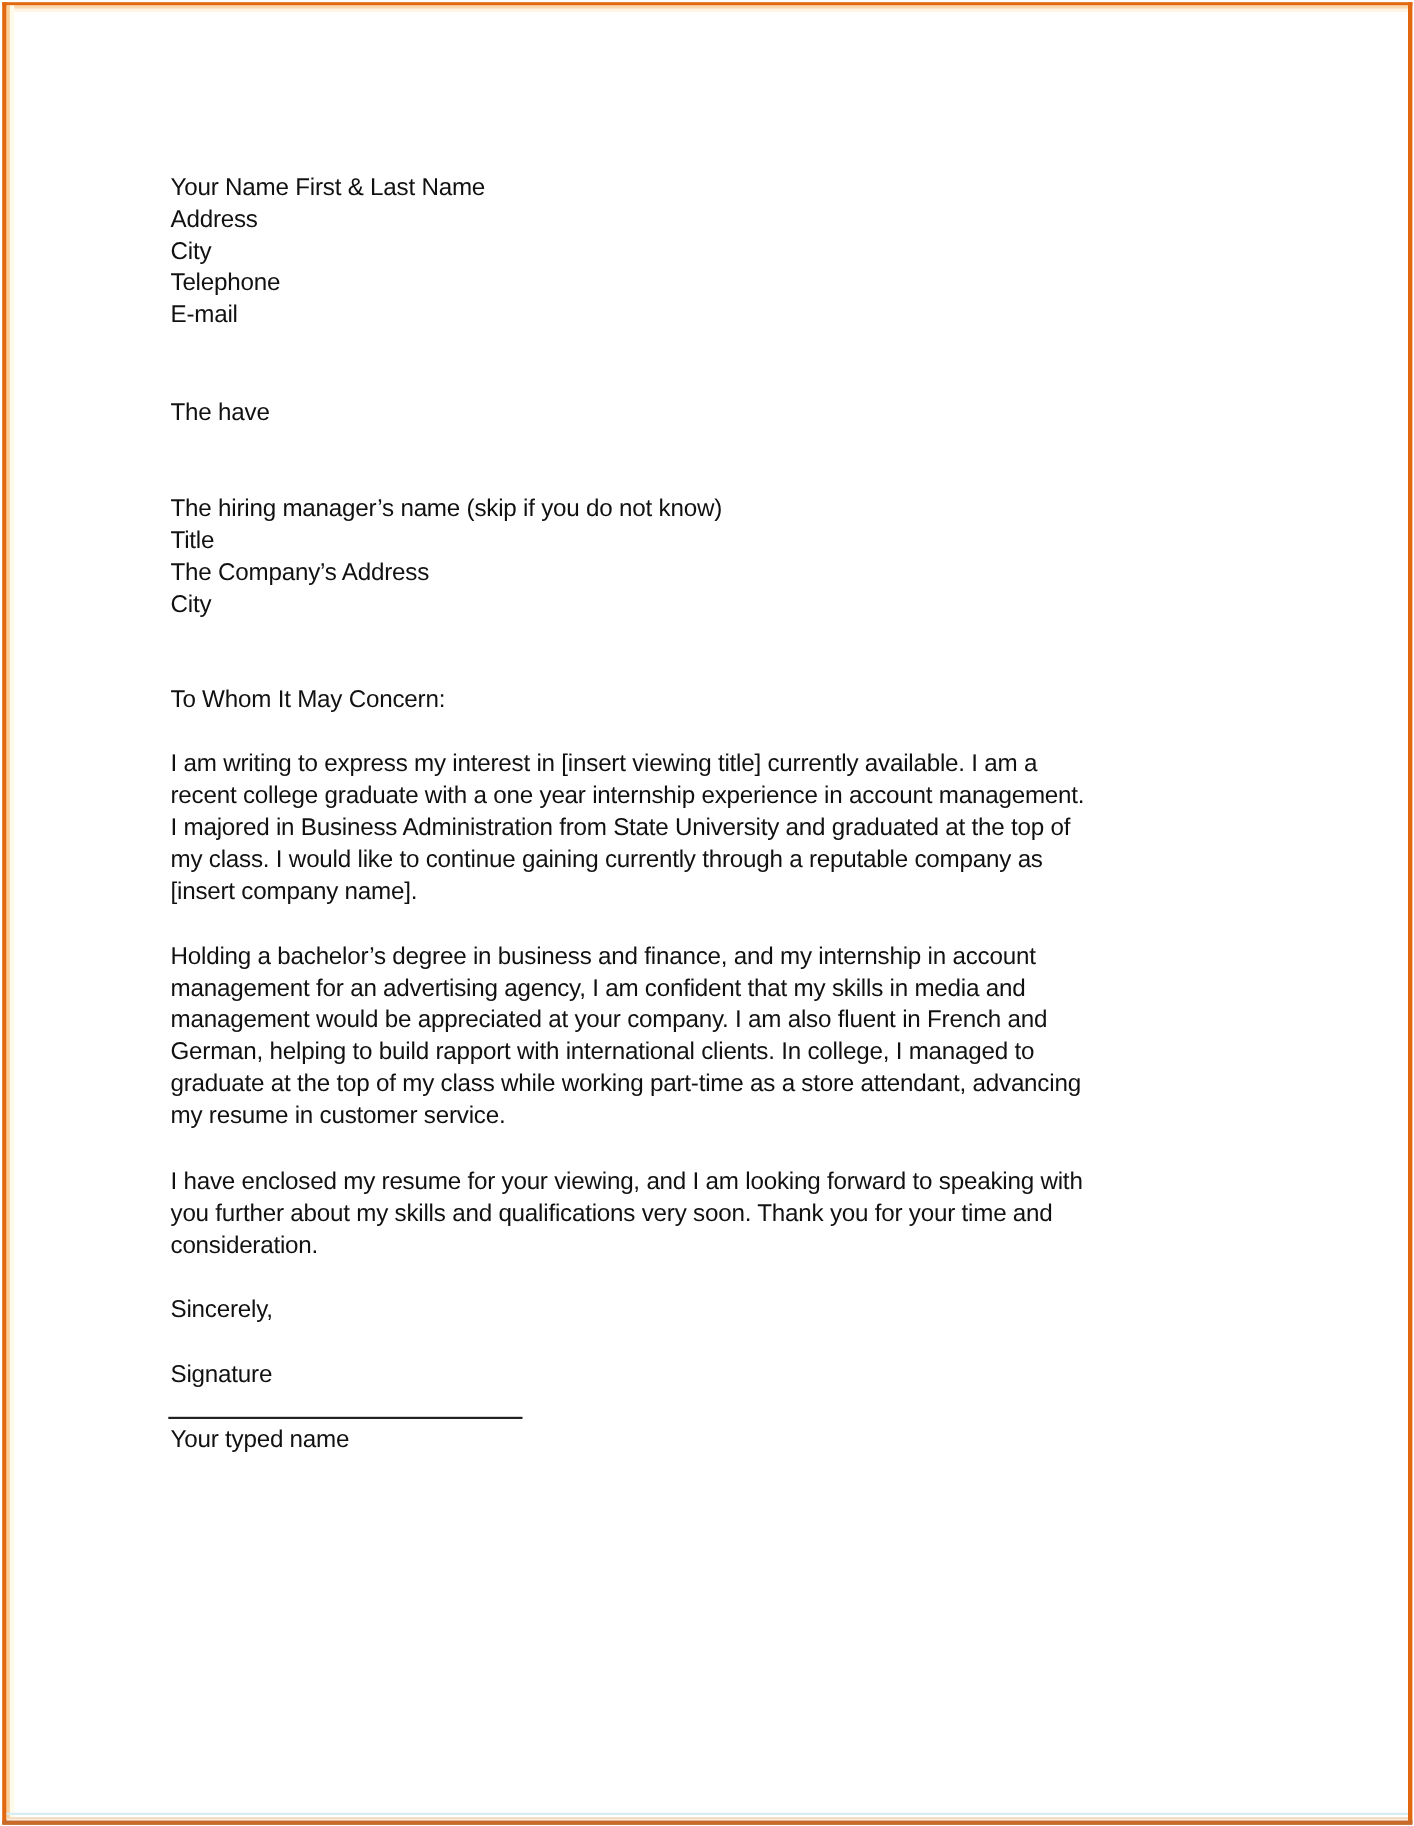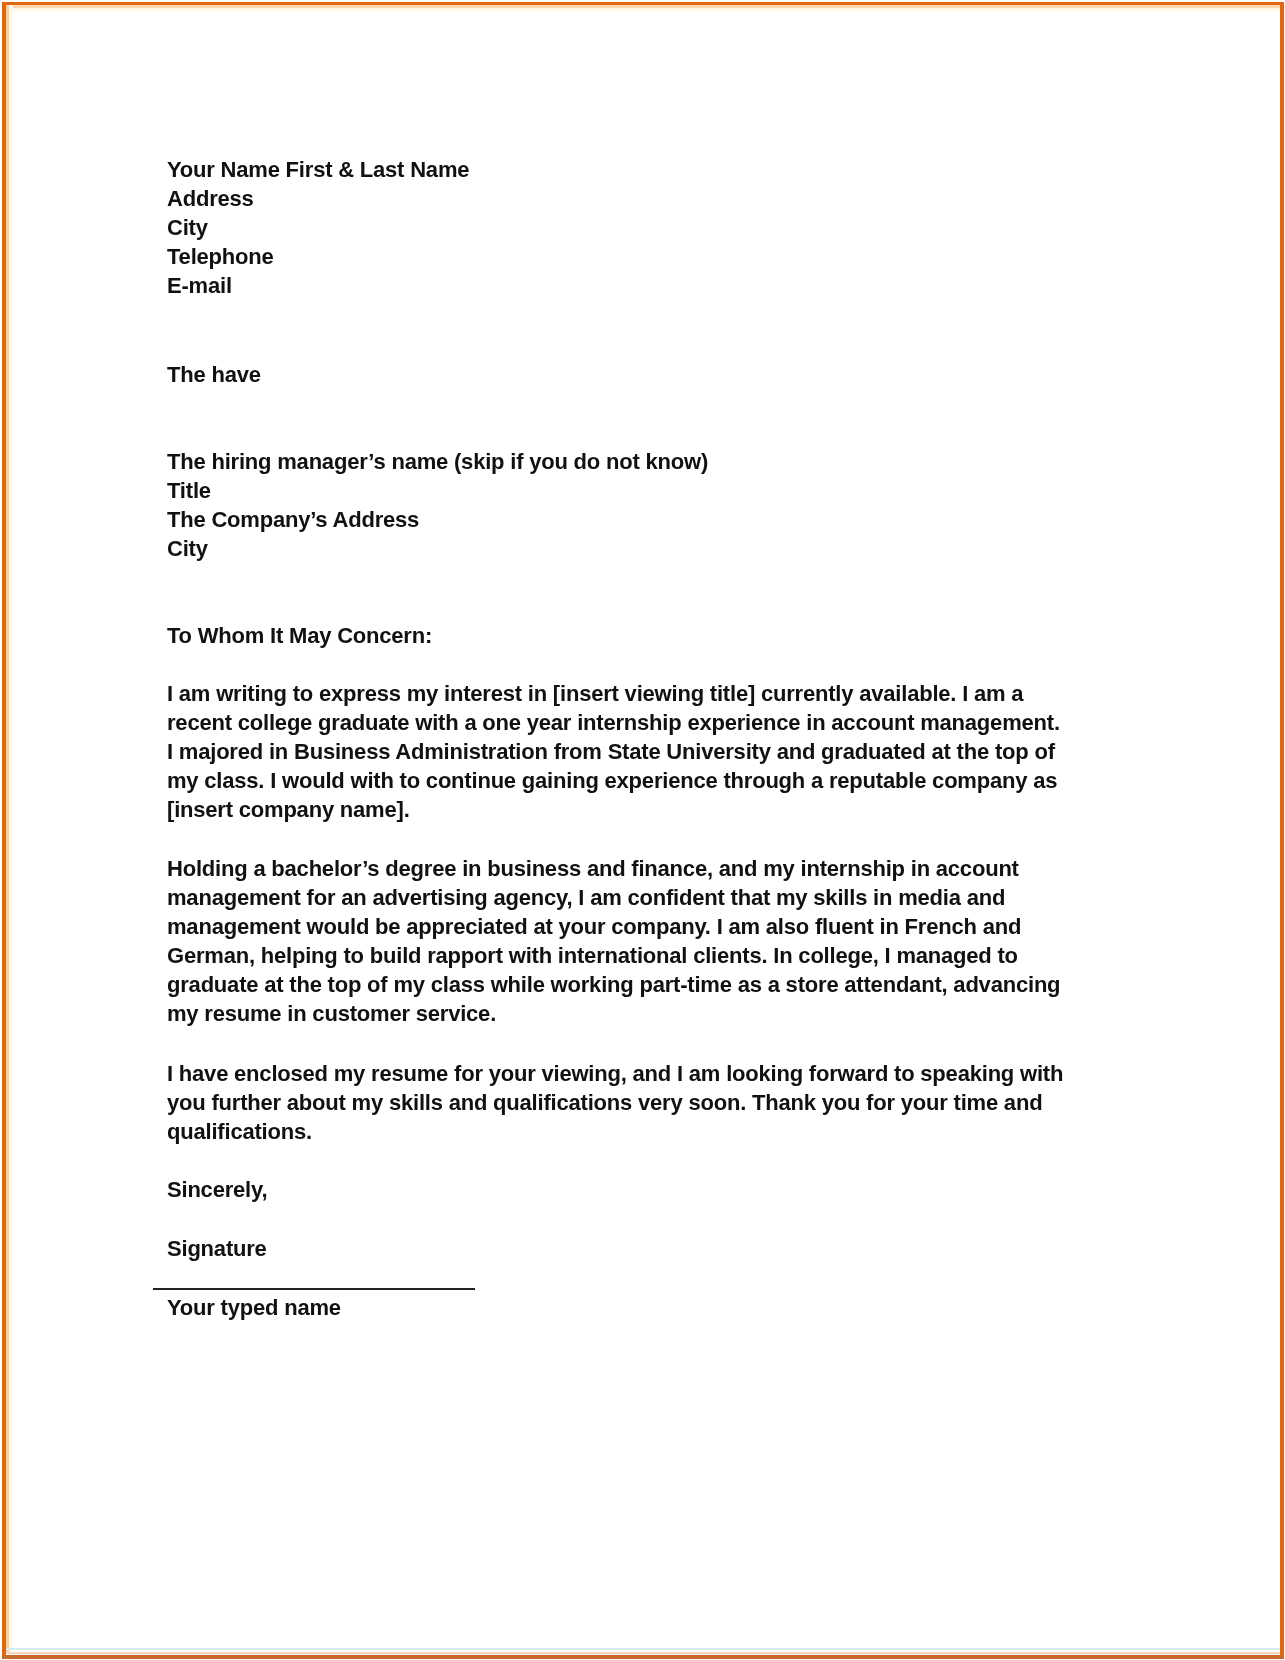--- a/index.html
+++ b/index.html
@@ -14,21 +14,21 @@
   .frame-bottom { position: absolute; left: 2px; top: 1655px; width: 1282px; height: 4px; background: #c86b28; }
   .frame-bottom-glow { position: absolute; left: 6px; top: 1648px; width: 1274px; height: 2px; background: #d6ecf3; }
   .frame-bottom-glow2 { position: absolute; left: 6px; top: 1652px; width: 1274px; height: 2px; background: #f6d9bd; }
 
   .letter {
     position: absolute; left: 155px; top: 0;
     font-family: "Liberation Sans", sans-serif;
     font-size: 22px; color: #111111;
     letter-spacing: -0.2px;
   }
-  .ln { position: absolute; left: 12px; white-space: nowrap; line-height: 29px; height: 29px; font-weight: bold; }
+  .ln { position: absolute; left: 0; white-space: nowrap; line-height: 29px; height: 29px; }
   .sig-line { position: absolute; left: -2px; width: 322px; height: 2px; background: #222222; }
 </style>
 </head>
 <body>
 
 <div>
   <div class="frame-top"></div>
   <div class="frame-top-glow"></div>
   <div class="frame-top-glow2"></div>
   <div class="frame-left"></div>
@@ -58,36 +58,36 @@
     <div class="ln" style="top:505px">The Company’s Address</div>
     <div class="ln" style="top:534px">City</div>
   </div>
 
   <div class="ln" style="top:621px">To Whom It May Concern:</div>
 
   <div>
     <div class="ln" style="top:679px">I am writing to express my interest in [insert viewing title] currently available. I am a</div>
     <div class="ln" style="top:708px">recent college graduate with a one year internship experience in account management.</div>
     <div class="ln" style="top:737px">I majored in Business Administration from State University and graduated at the top of</div>
-    <div class="ln" style="top:766px">my class. I would with to continue gaining experience through a reputable company as</div>
+    <div class="ln" style="top:766px">my class. I would like to continue gaining currently through a reputable company as</div>
     <div class="ln" style="top:795px">[insert company name].</div>
   </div>
 
   <div>
     <div class="ln" style="top:854px">Holding a bachelor’s degree in business and finance, and my internship in account</div>
     <div class="ln" style="top:883px">management for an advertising agency, I am confident that my skills in media and</div>
     <div class="ln" style="top:912px">management would be appreciated at your company. I am also fluent in French and</div>
     <div class="ln" style="top:941px">German, helping to build rapport with international clients. In college, I managed to</div>
     <div class="ln" style="top:970px">graduate at the top of my class while working part-time as a store attendant, advancing</div>
     <div class="ln" style="top:999px">my resume in customer service.</div>
   </div>
 
   <div>
     <div class="ln" style="top:1059px">I have enclosed my resume for your viewing, and I am looking forward to speaking with</div>
     <div class="ln" style="top:1088px">you further about my skills and qualifications very soon. Thank you for your time and</div>
-    <div class="ln" style="top:1117px">qualifications.</div>
+    <div class="ln" style="top:1117px">consideration.</div>
   </div>
 
   <div class="ln" style="top:1175px">Sincerely,</div>
   <div class="ln" style="top:1234px">Signature</div>
   <div class="sig-line" style="top:1288px"></div>
   <div class="ln" style="top:1293px">Your typed name</div>
 </div>
 
 </body></html>

